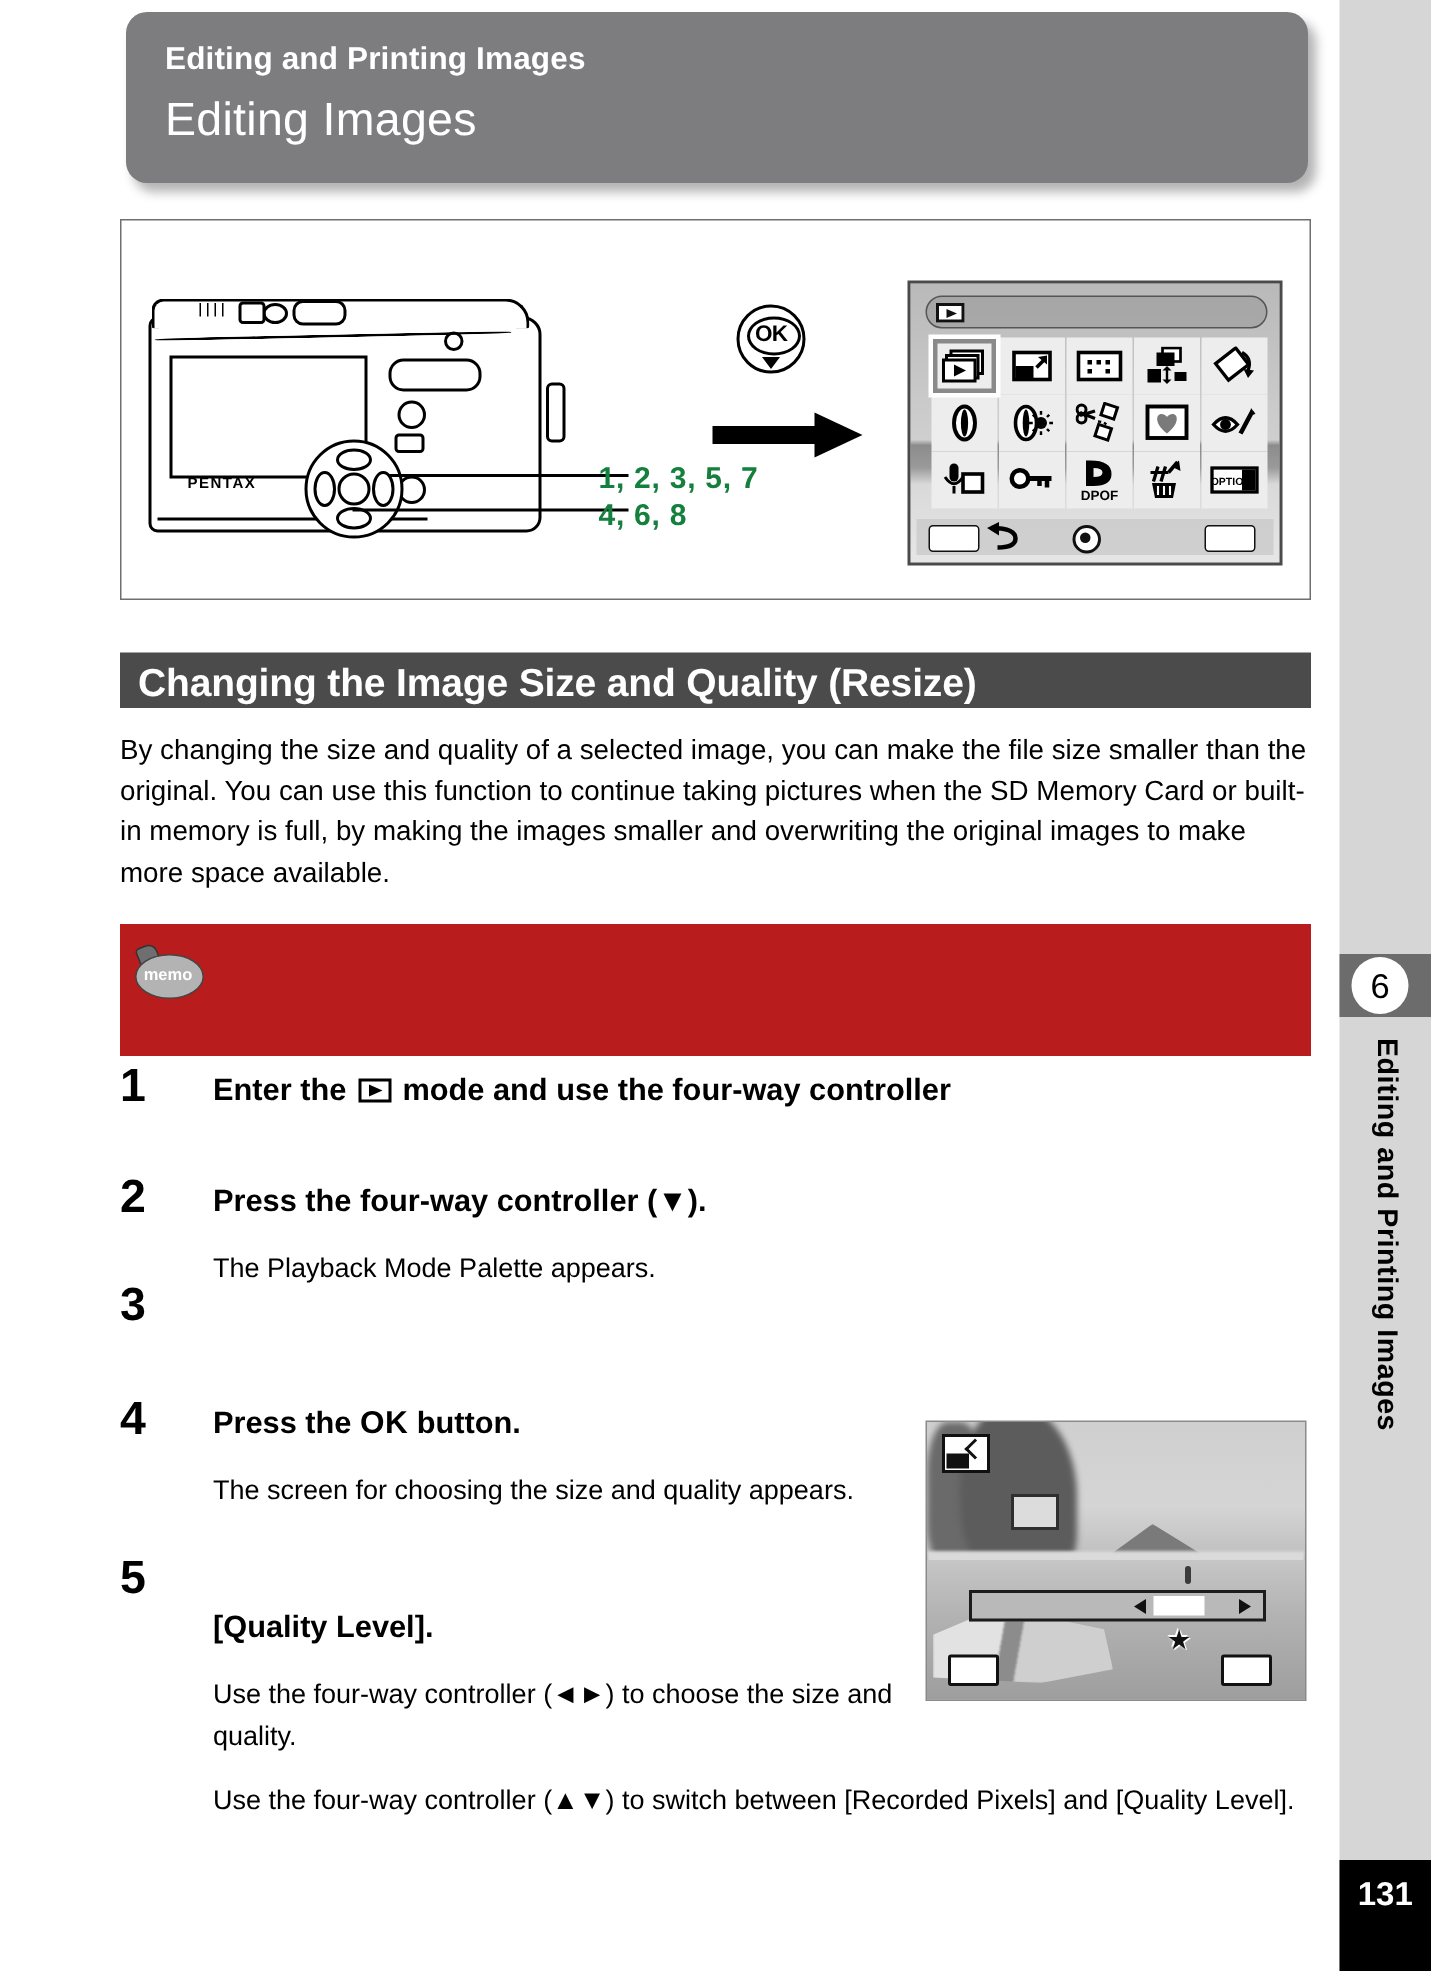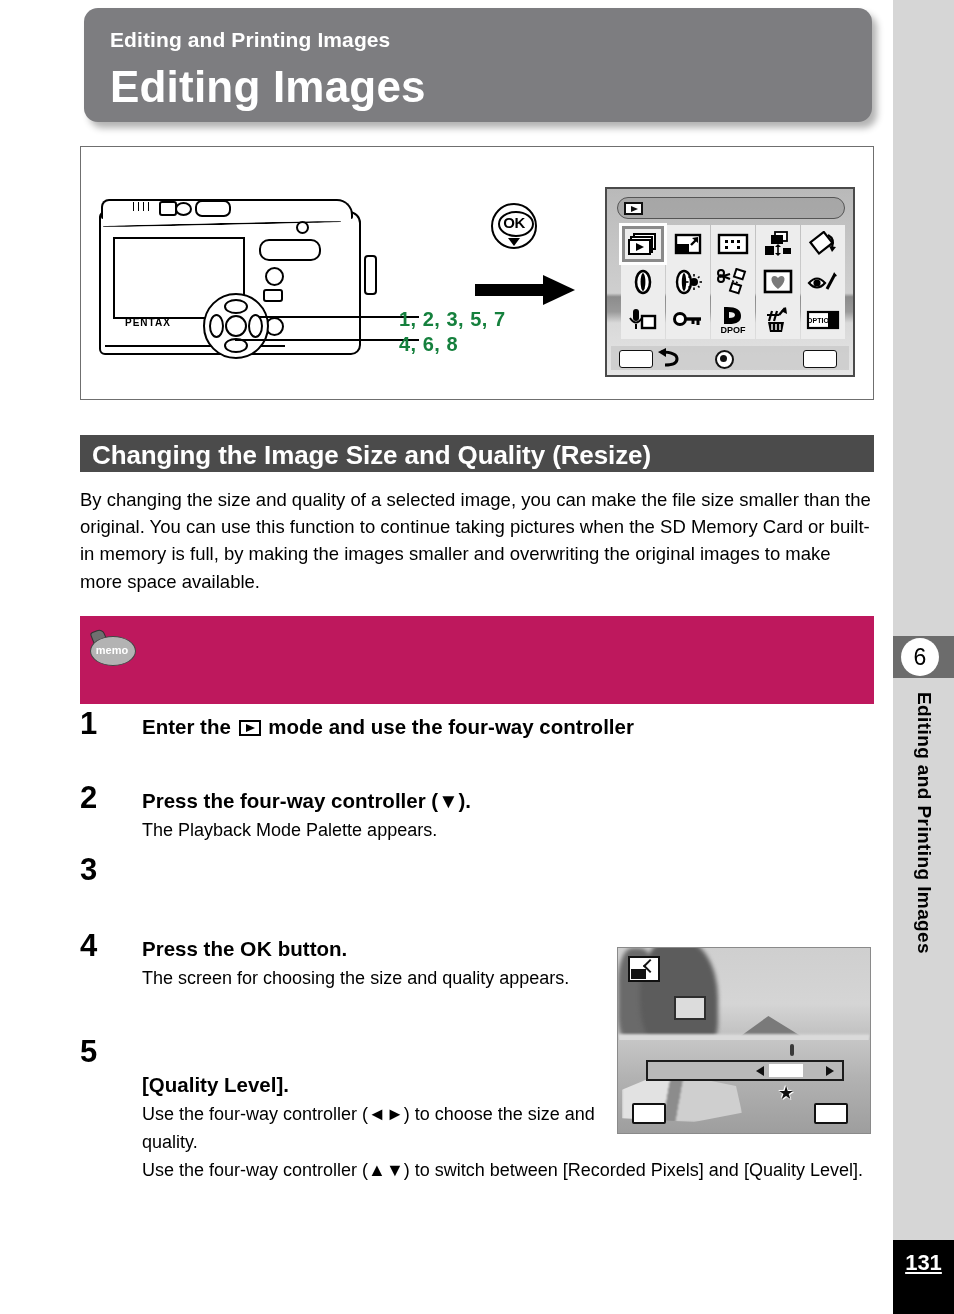--- a/index.html
+++ b/index.html
@@ -34,22 +34,22 @@
     color: #ffffff;
     font-size: 21px;
     font-weight: bold;
     letter-spacing: 0.1px;
   }
   .header-title {
     position: absolute;
     left: 26px;
     top: 54px;
     color: #ffffff;
-    font-size: 44px;
-    font-weight: bold;
+    font-size: 31px;
+    font-weight: normal;
     letter-spacing: 0.2px;
   }
 
   
   .illus-box {
     position: absolute;
     left: 80px;
     top: 146px;
     width: 794px;
     height: 254px;
@@ -390,21 +390,21 @@
     font-size: 18.5px;
     line-height: 27.2px;
     color: #000;
   }
 
   
   .memo-box {
     position: absolute;
     left: 80px; top: 616px;
     width: 794px; height: 88px;
-    background: #be185d;
+    background: #b91c1c;
   }
   .memo-badge {
     position: absolute;
     left: 8px; top: 14px;
     width: 48px; height: 36px;
   }
   .memo-badge .el {
     position: absolute;
     left: 2px; top: 6px;
     width: 44px; height: 28px;
@@ -474,20 +474,21 @@
     font-weight: bold;
     line-height: 30px;
     color: #000;
   }
   .step-body {
     margin-left: 62px;
     font-size: 18px;
     line-height: 28px;
     color: #000;
     font-weight: normal;
+    margin-top: 15px;
   }
 
   
   .ig {
     display: inline-block;
     vertical-align: -2px;
     position: relative;
   }
   .ig-play {
     width: 22px; height: 16px;
@@ -731,21 +732,20 @@
     display: flex;
     align-items: flex-start;
     justify-content: center;
     padding-top: 10px;
     box-sizing: border-box;
   }
   .page-num-box span {
     color: #ffffff;
     font-size: 22px;
     font-weight: bold;
-    text-decoration: underline;
   }
 </style>
 </head>
 <body>
 
 <div class="header-banner">
   <div class="header-chapter">Editing and Printing Images</div>
   <div class="header-title">Editing Images</div>
 </div>
 

